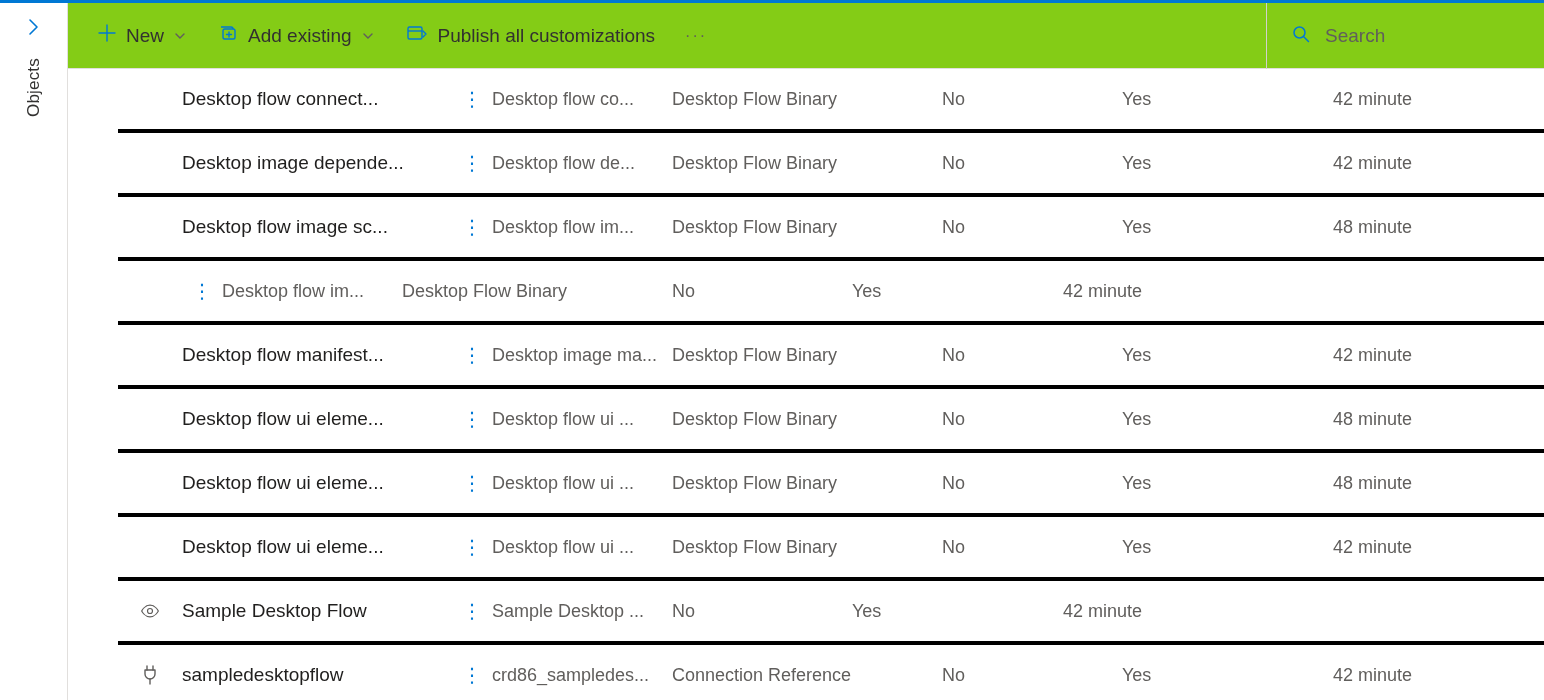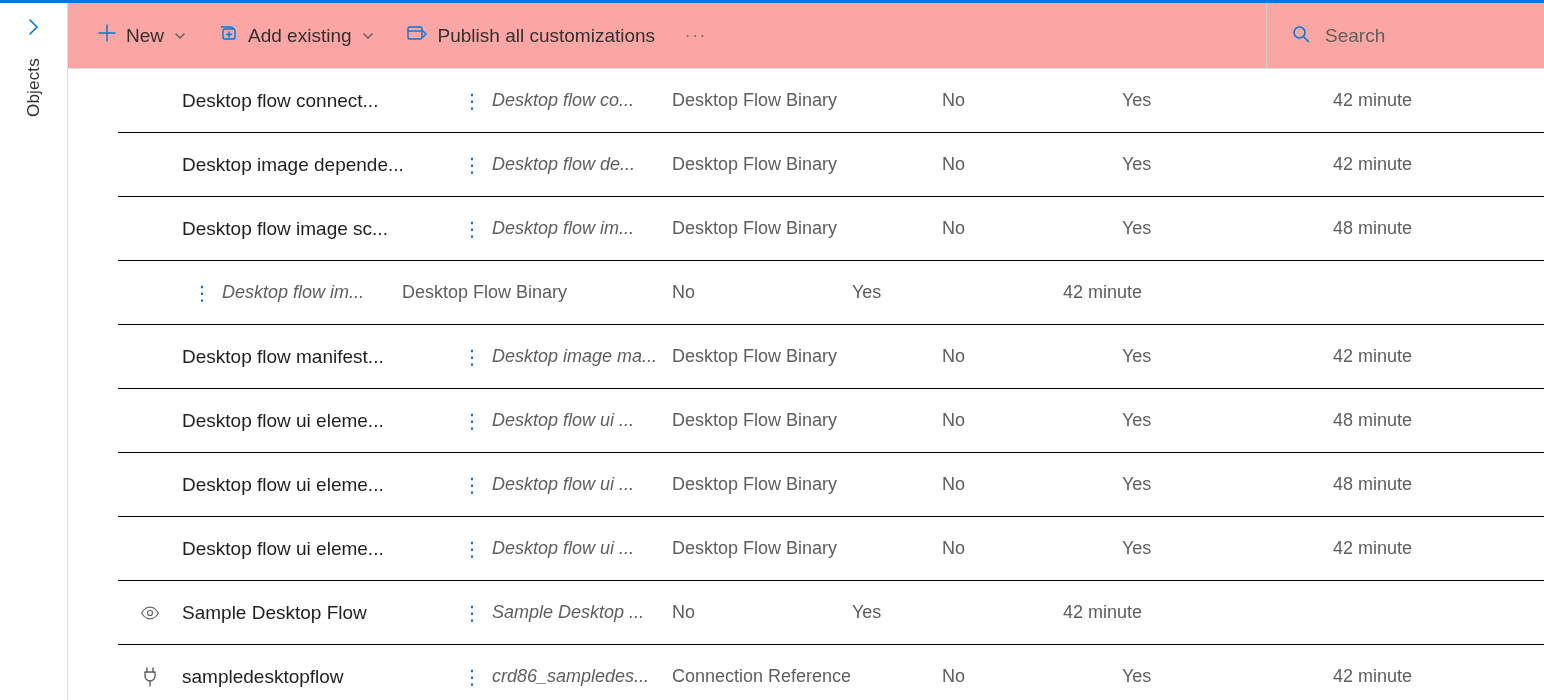--- a/index.html
+++ b/index.html
@@ -40,21 +40,21 @@
   }
   .main {
     flex: 1;
     display: flex;
     flex-direction: column;
   }
   .toolbar {
     height: 66px;
     display: flex;
     align-items: center;
-    background: #fca5a5;
+    background: #84cc16;
     border-bottom: 1px solid #e1dfdd;
     padding: 0 18px;
     gap: 8px;
   }
   .toolbar .btn {
     display: flex;
     align-items: center;
     gap: 10px;
     height: 44px;
     padding: 0 12px;
@@ -95,21 +95,21 @@
 
   .grid {
     flex: 1;
     overflow-y: auto;
     padding-left: 50px;
   }
   .row {
     display: flex;
     align-items: center;
     height: 64px;
-    border-bottom: 1px solid #000000;
+    border-bottom: 4px solid #000000;
   }
   .cell-icon {
     width: 64px;
     display: flex;
     justify-content: center;
     align-items: center;
     color: #605e5c;
   }
   .cell-name {
     width: 270px;
@@ -133,21 +133,20 @@
     line-height: 0;
   }
   .cell-internal {
     width: 180px;
     font-size: 18px;
     color: #605e5c;
     white-space: nowrap;
     overflow: hidden;
     text-overflow: ellipsis;
     padding-right: 6px;
-    font-style: italic;
   }
   .cell-type {
     width: 270px;
     font-size: 18px;
     color: #605e5c;
     white-space: nowrap;
     overflow: hidden;
     text-overflow: ellipsis;
   }
   .cell-managed {

